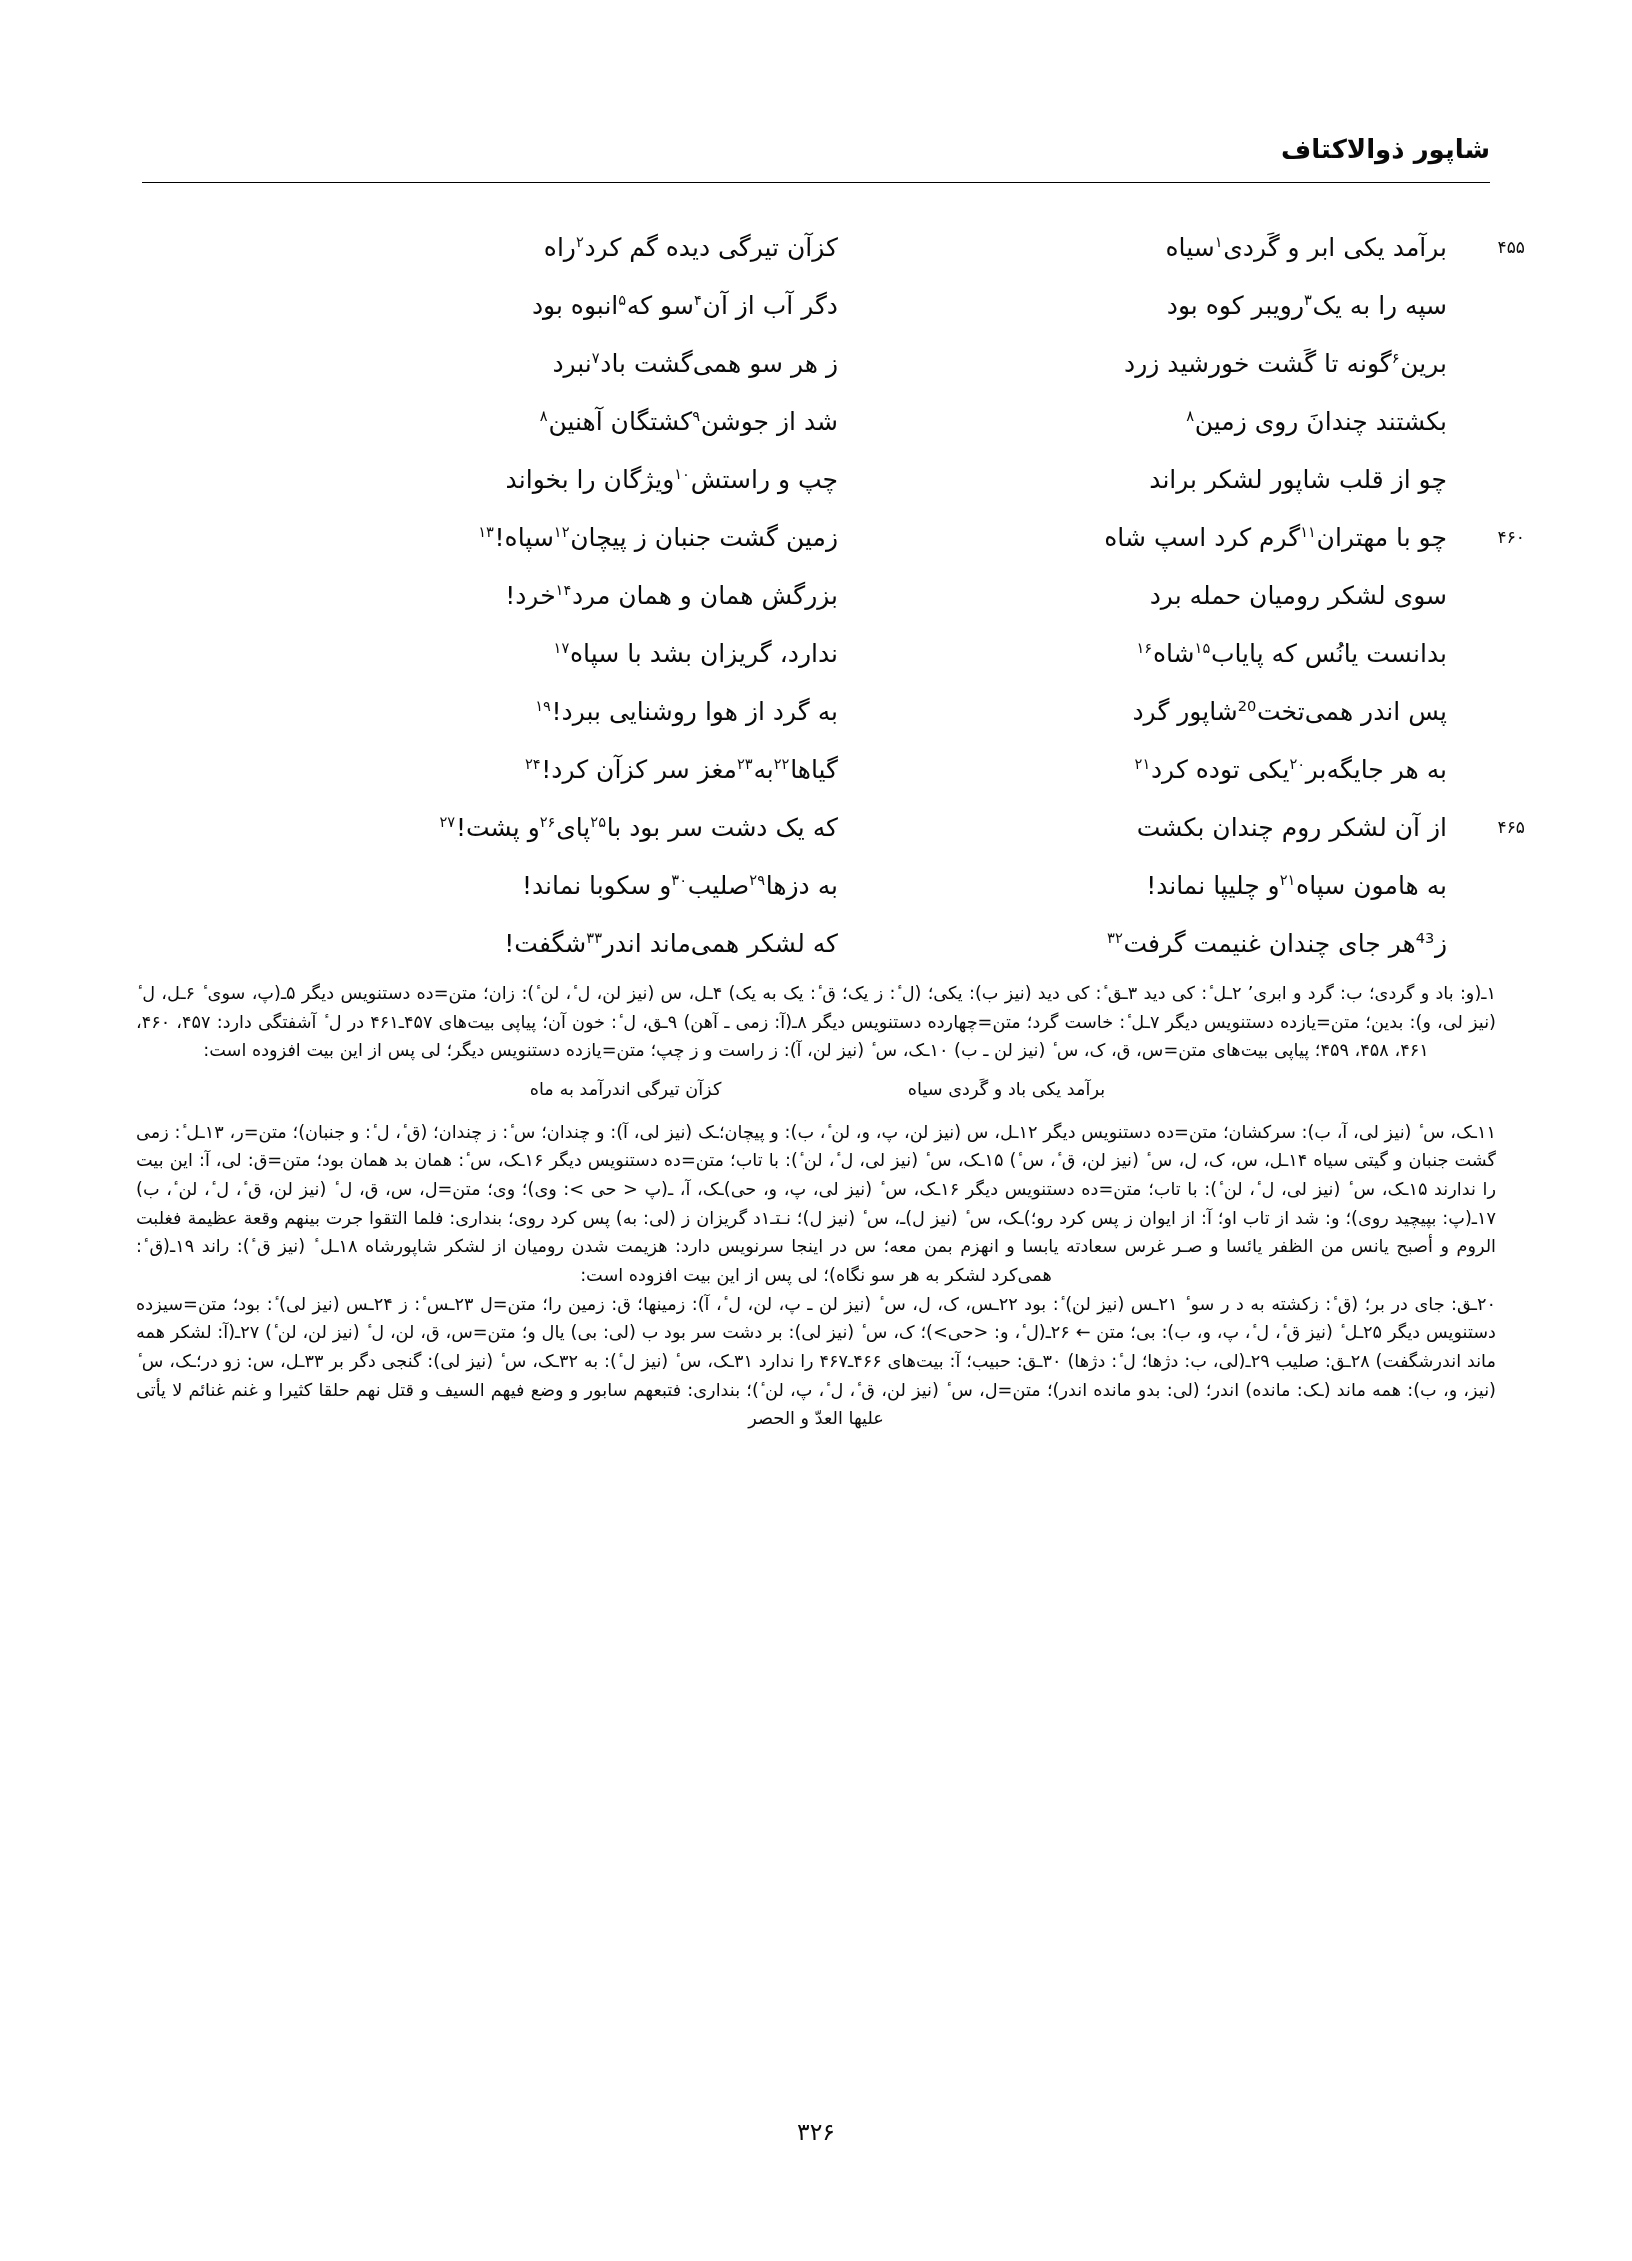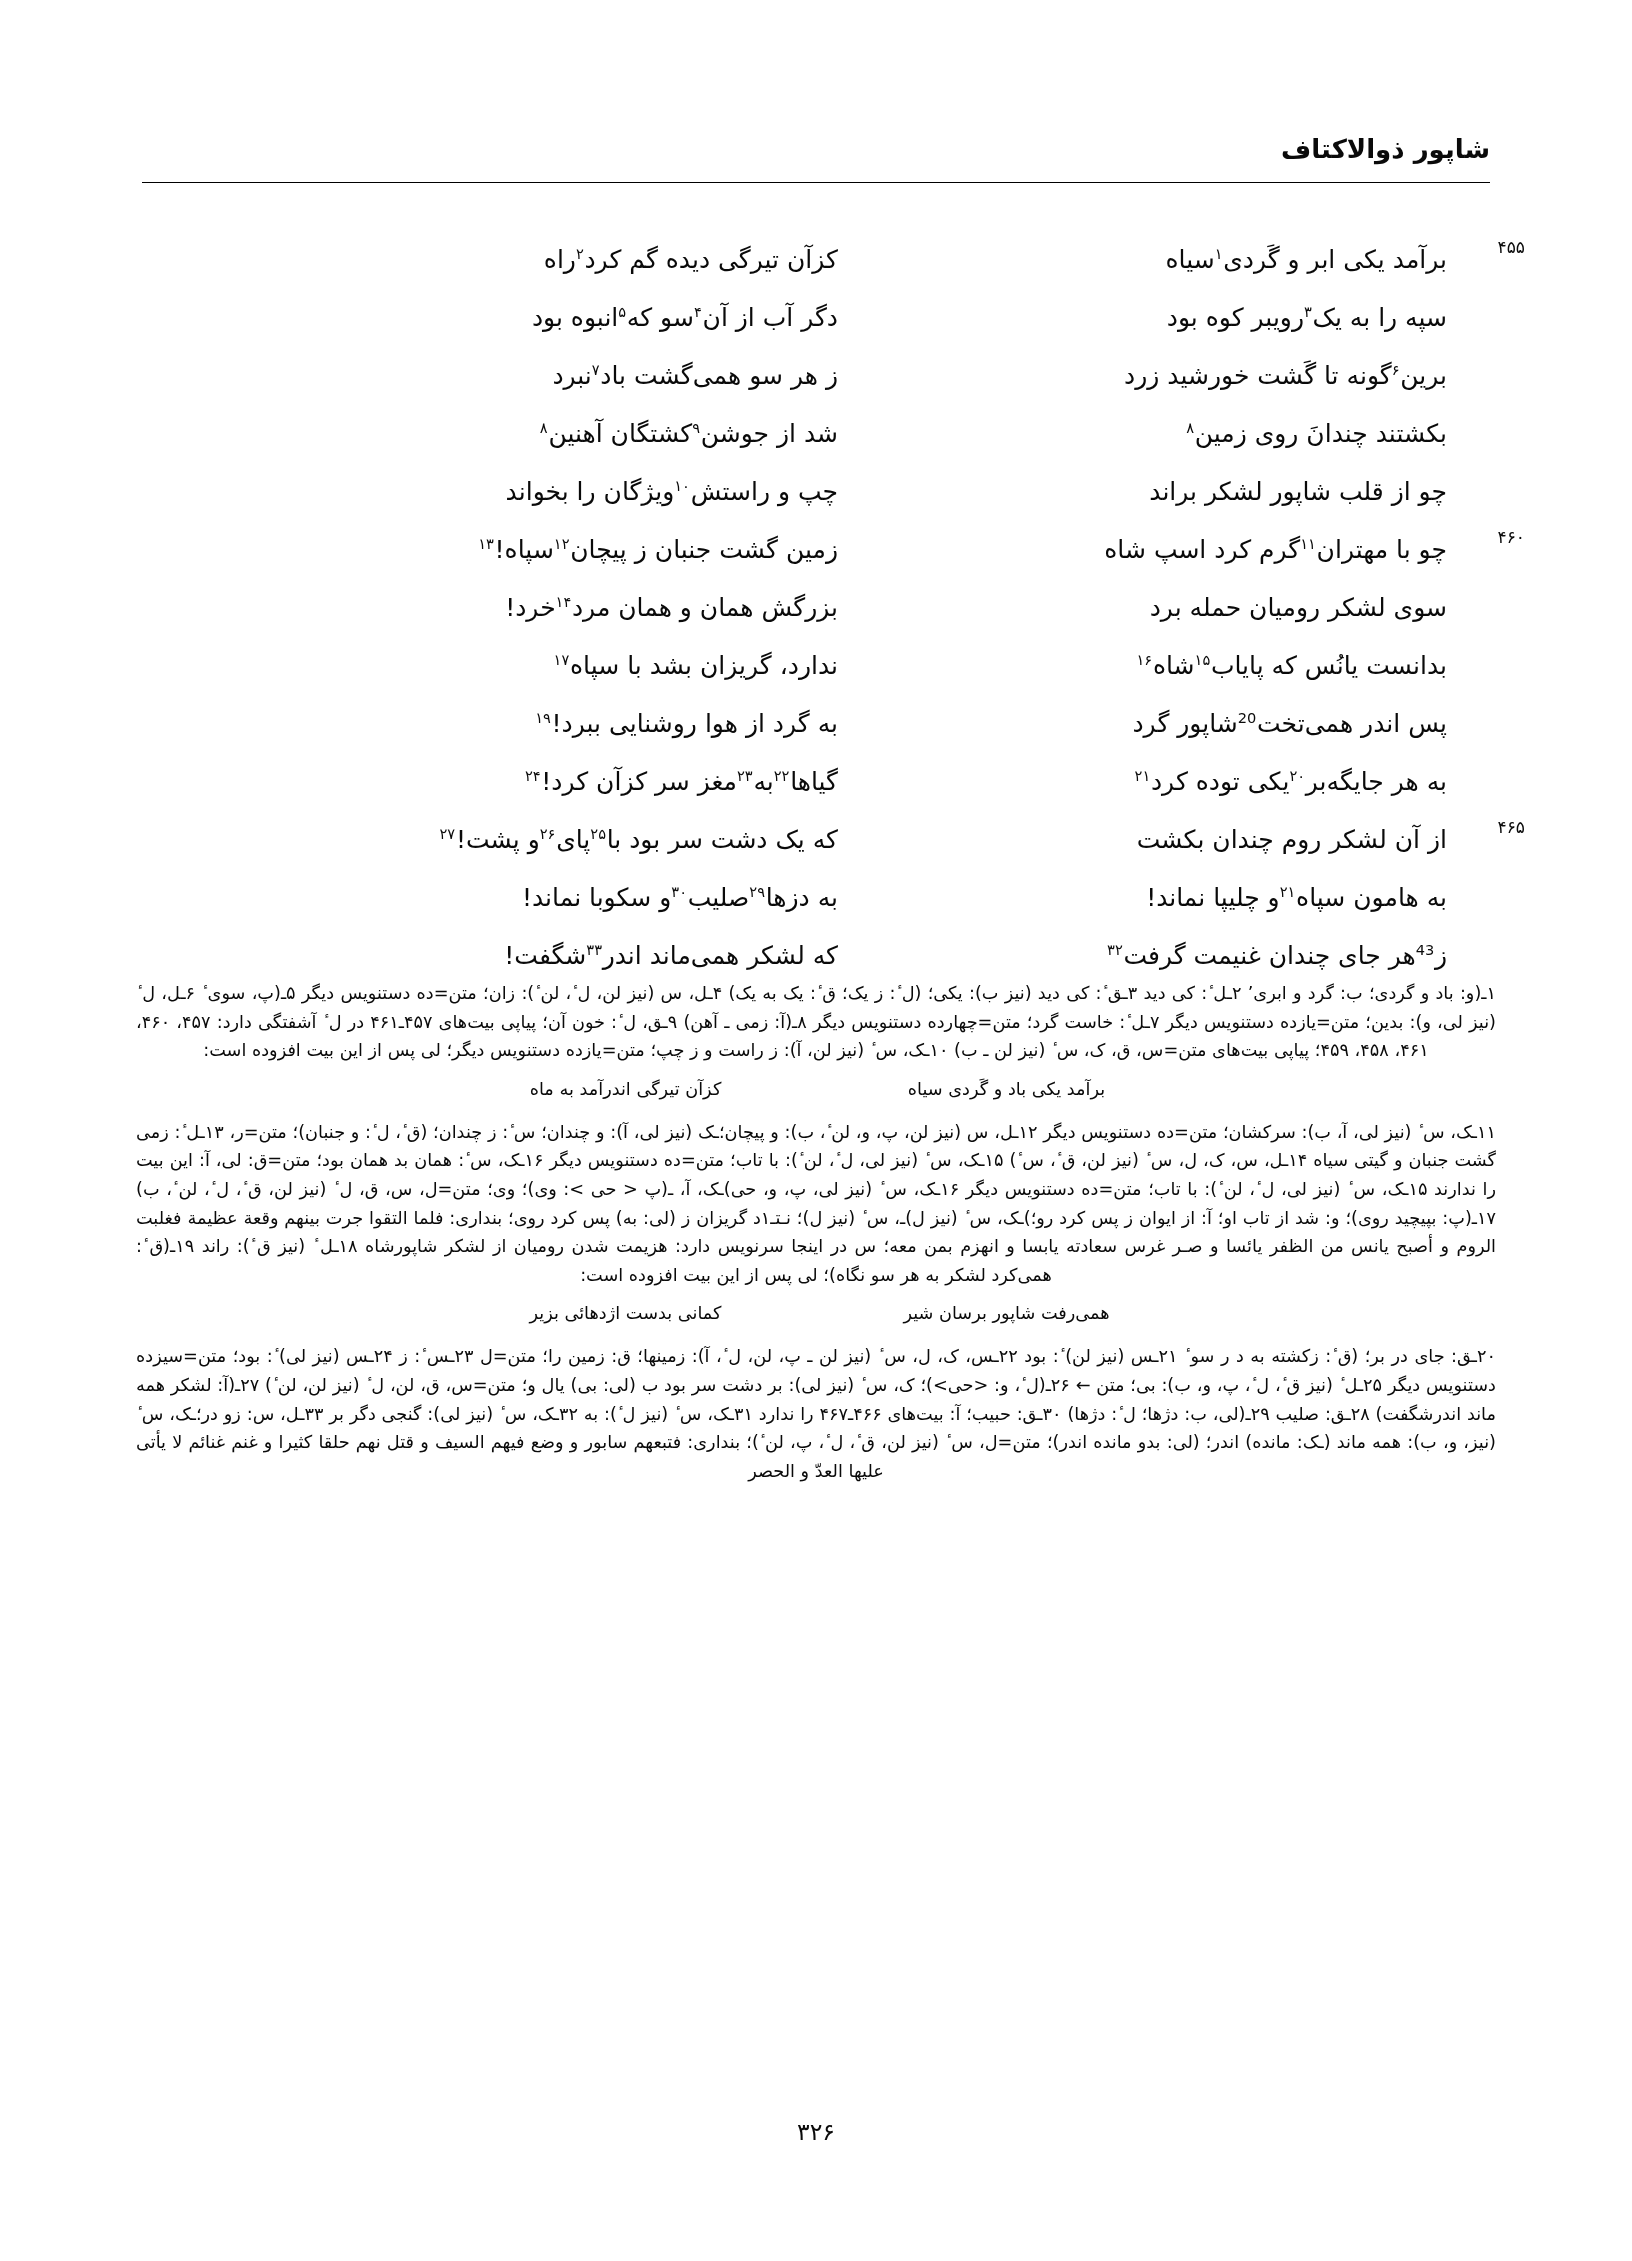--- a/index.html
+++ b/index.html
@@ -66,21 +66,21 @@
     position: absolute;
     right: -35px;
     top: 9.7px;
     width: 62px;
     text-align: right;
     font-size: 17px;
     line-height: 1;
   }
   .hemistich {
     position: absolute;
-    top: 12px;
+    top: 0;
     font-size: 25px;
     line-height: 1.55;
     white-space: nowrap;
     letter-spacing: 0px;
   }
   
   .h-right {
     right: 43px;
     width: 548px;
     text-align: justify;
@@ -232,20 +232,19 @@
         <div class="vnum"></div>
         <div class="hemistich h-right"><span class="w">ز</span><sup class="fn">43</sup><span class="w"> هر جای چندان غنیمت گرفت</span><sup class="fn">۳۲</sup></div>
         <div class="hemistich h-left"><span class="w">که لشکر همی‌ماند اندر</span><sup class="fn">۳۳</sup><span class="w"></span><span class="w"></span><span class="w"> شگفت!</span><span class="w"></span></div>
       </div>
     </div>
 
   <div class="apparatus" id="apparatus">
       <p class="last-center">۱ـ(و: باد و گردی؛ ب: گرد و ابری٬   ۲ـل ٔ: کی دید  ۳ـق ٔ: کی دید (نیز ب): یکی؛ (ل ٔ: ز یک؛ ق ٔ: یک به یک)  ۴ـل، س (نیز لن، ل ٔ، لن ٔ): زان؛ متن=ده دستنویس دیگر  ۵ـ(پ، سوی ٔ  ۶ـل، ل ٔ (نیز لی، و): بدین؛ متن=یازده دستنویس دیگر  ۷ـل ٔ: خاست گرد؛ متن=چهارده دستنویس دیگر  ۸ـ(آ: زمی ـ آهن)  ۹ـق، ل ٔ: خون آن؛ پیاپی بیت‌های ۴۵۷ـ۴۶۱ در ل ٔ آشفتگی دارد: ۴۵۷، ۴۶۰، ۴۶۱، ۴۵۸، ۴۵۹؛ پیاپی بیت‌های متن=س، ق، ک، س ٔ (نیز لن ـ ب)  ۱۰ـک، س ٔ (نیز لن، آ): ز راست و ز چپ؛ متن=یازده دستنویس دیگر؛ لی پس از این بیت افزوده است:</p>
       <div class="inset-verse"><span class="iv-right">برآمد یکی باد و گَردی سیاه</span><span class="iv-left">کزآن تیرگی اندرآمد به ماه</span></div>
       <p class="last-center">۱۱ـک، س ٔ (نیز لی، آ، ب): سرکشان؛ متن=ده دستنویس دیگر  ۱۲ـل، س (نیز لن، پ، و، لن ٔ، ب): و پیچان؛ـک (نیز لی، آ): و چندان؛ س ٔ: ز چندان؛ (ق ٔ، ل ٔ: و جنبان)؛ متن=ر،   ۱۳ـل ٔ: زمی گشت جنبان و گیتی سیاه  ۱۴ـل، س، ک، ل، س ٔ (نیز لن، ق ٔ، س ٔ)  ۱۵ـک، س ٔ (نیز لی، ل ٔ، لن ٔ): با تاب؛ متن=ده دستنویس دیگر  ۱۶ـک، س ٔ: همان بد همان بود؛ متن=ق: لی، آ: این بیت را ندارند  ۱۵ـک، س ٔ (نیز لی، ل ٔ، لن ٔ): با تاب؛ متن=ده دستنویس دیگر  ۱۶ـک، س ٔ (نیز لی، پ، و، حی)ـک، آ، ـ(پ &lt; حی &gt;: وی)؛ وی؛ متن=ل، س، ق، ل ٔ (نیز لن، ق ٔ، ل ٔ، لن ٔ، ب)  ۱۷ـ(پ: بپیچید روی)؛ و: شد از تاب او؛ آ: از ایوان ز پس کرد رو؛)ـک، س ٔ (نیز ل)ـ، س ٔ (نیز ل)؛ نـتـ۱د گریزان ز (لی: به) پس کرد روی؛ بنداری: فلما التقوا جرت بینهم وقعة عظیمة فغلبت الروم و أصبح یانس من الظفر یائسا و صـر غرس سعادته یابسا و انهزم بمن معه؛ س در اینجا سرنویس دارد: هزیمت شدن رومیان از لشکر شاپورشاه  ۱۸ـل ٔ (نیز ق ٔ): راند  ۱۹ـ(ق ٔ: همی‌کرد لشکر به هر سو نگاه)؛ لی پس از این بیت افزوده است:</p>
-      <div class="inset-verse"><span class="iv-right">همی‌رفت شاپور برسان شیر</span><span class="iv-left">کمانی بدست اژدهائی بزیر</span></div>
       <p class="last-center">۲۰ـق: جای در بر؛ (ق ٔ: زکشته به د ر سو ٔ  ۲۱ـس (نیز لن) ٔ: بود  ۲۲ـس، ک، ل، س ٔ (نیز لن ـ پ، لن، ل ٔ، آ): زمینها؛ ق: زمین را؛ متن=ل  ۲۳ـس ٔ: ز  ۲۴ـس (نیز لی) ٔ: بود؛ متن=سیزده دستنویس دیگر  ۲۵ـل ٔ (نیز ق ٔ، ل ٔ، پ، و، ب): بی؛ متن ← ۲۶ـ(ل ٔ، و: &lt;حی&gt;)؛ ک، س ٔ (نیز لی): بر دشت سر بود ب (لی: بی) یال و؛ متن=س، ق، لن، ل ٔ (نیز لن، لن ٔ)  ۲۷ـ(آ: لشکر همه ماند اندرشگفت)  ۲۸ـق: صلیب  ۲۹ـ(لی، ب: دژها؛ ل ٔ: دژها)  ۳۰ـق: حبیب؛ آ: بیت‌های ۴۶۶ـ۴۶۷ را ندارد  ۳۱ـک، س ٔ (نیز ل ٔ): به  ۳۲ـک، س ٔ (نیز لی): گنجی دگر بر  ۳۳ـل، س: زو در؛ـک، س ٔ (نیز، و، ب): همه ماند (ـک: مانده) اندر؛ (لی: بدو مانده اندر)؛ متن=ل، س ٔ (نیز لن، ق ٔ، ل ٔ، پ، لن ٔ)؛ بنداری: فتبعهم سابور و وضع فیهم السیف و قتل  نهم حلقا کثیرا و غنم غنائم لا یأتی علیها العدّ و الحصر</p>
     </div>
 
   <div class="folio">۳۲۶</div>
 
 </div>
 
 
 </body></html>

